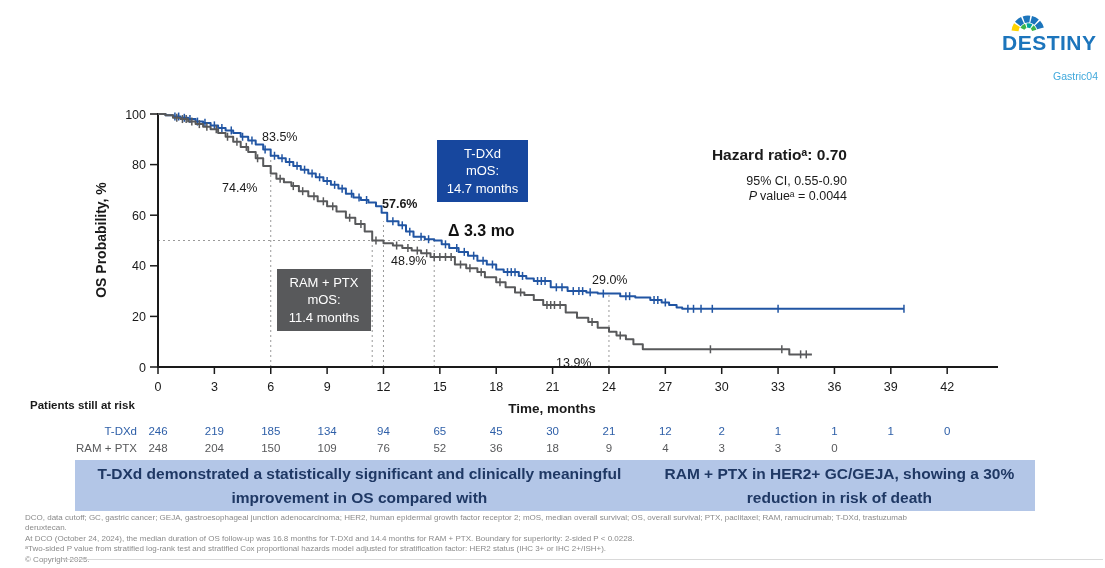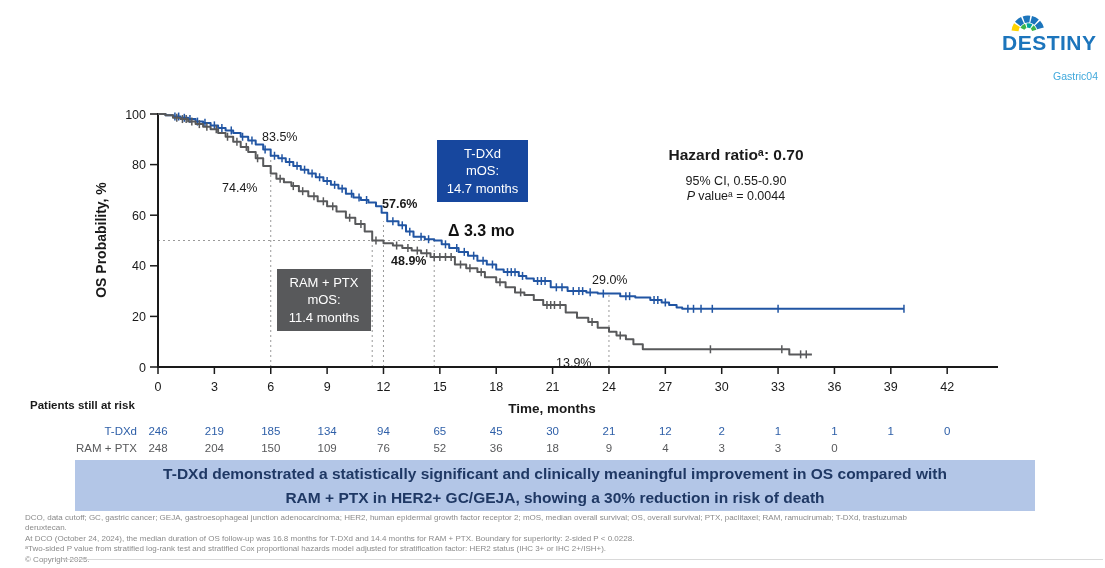--- a/index.html
+++ b/index.html
@@ -22,29 +22,29 @@
   .ann{position:absolute;font-size:12.5px;color:#1a1a1a;white-space:nowrap;}
   .delta{font-size:16px;font-weight:bold;color:#111;}
   
   .mbox{
     position:absolute;color:#fff;text-align:center;font-size:13px;line-height:1.35;
     display:flex;flex-direction:column;justify-content:center;
   }
   .mbox-tdxd{left:437px;top:140px;width:91px;height:62px;background:#17479E;}
   .mbox-ram{left:277px;top:269px;width:94px;height:62px;background:#58595B;}
   
-  .hazard{left:625px;top:146px;width:222px;text-align:center;color:#1a1a1a;}
+  .hazard{left:625px;top:146px;width:222px;text-align:right;color:#1a1a1a;}
   .hazard .h1{font-size:15.5px;font-weight:bold;}
   .hazard .h2{font-size:12.5px;margin-top:10px;}
   .hazard .h3{font-size:12.5px;margin-top:1px;}
   .it{font-style:italic;margin-right:3px;}
   
   .banner{
     left:75px;top:460px;width:960px;height:51px;background:#B3C6E7;
-    display:flex;flex-direction:column;justify-content:center;align-items:center;
+    display:flex;flex-direction:row;justify-content:center;align-items:center;
     color:#1F3864;font-size:15.5px;font-weight:bold;line-height:1.5;text-align:center;
   }
   
   .footnotes{left:25px;top:513px;width:1075px;font-size:8px;color:#8a8a8a;line-height:1.3;}
   .divider{left:63px;top:559px;width:1040px;height:1px;background:#d9d9d9;}
 </style>
 </head>
 <body>
 
 <div class="slide">
@@ -270,21 +270,21 @@
       <path d="M24.87 21.60 A6.5 6.5 0 0 1 29.25 22.37" stroke="#00A79D" stroke-width="4.5" fill="none"></path>
       <path d="M30.18 23.02 A6.5 6.5 0 0 1 32.28 26.32" stroke="#3BB54A" stroke-width="4.5" fill="none"></path>
     </svg>
     <div class="logo-name">DESTINY</div>
     <div class="logo-sub">Gastric04</div>
   </div>
 
   <div class="abs ann" style="left:262px;top:130px;">83.5%</div>
   <div class="abs ann" style="left:222px;top:181px;">74.4%</div>
   <div class="abs ann" style="left:382px;top:197px;font-weight:bold;">57.6%</div>
-  <div class="abs ann" style="left:391px;top:254px;font-weight:bold;">48.9%</div>
+  <div class="abs ann" style="left:391px;top:254px;">48.9%</div>
   <div class="abs ann" style="left:592px;top:273px;">29.0%</div>
   <div class="abs ann" style="left:556px;top:356px;">13.9%</div>
 
   <div class="abs ann delta" style="left:448px;top:222px;">Δ 3.3 mo</div>
 
   <div class="mbox mbox-tdxd">
     <div>T-DXd</div>
     <div>mOS:</div>
     <div>14.7 months</div>
   </div>

